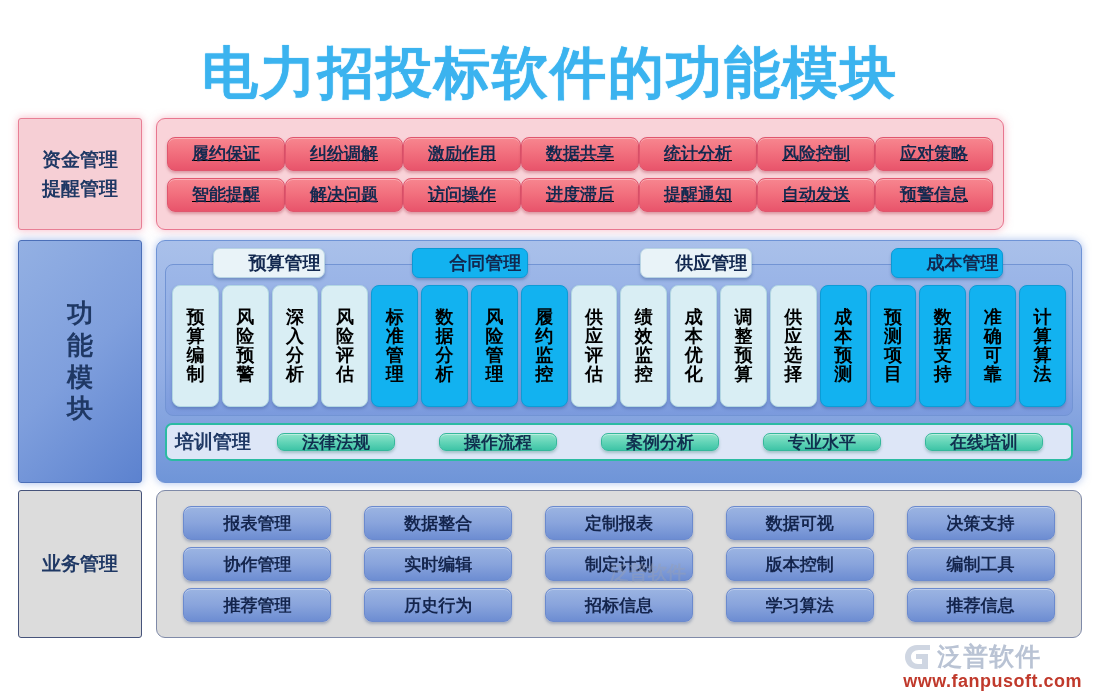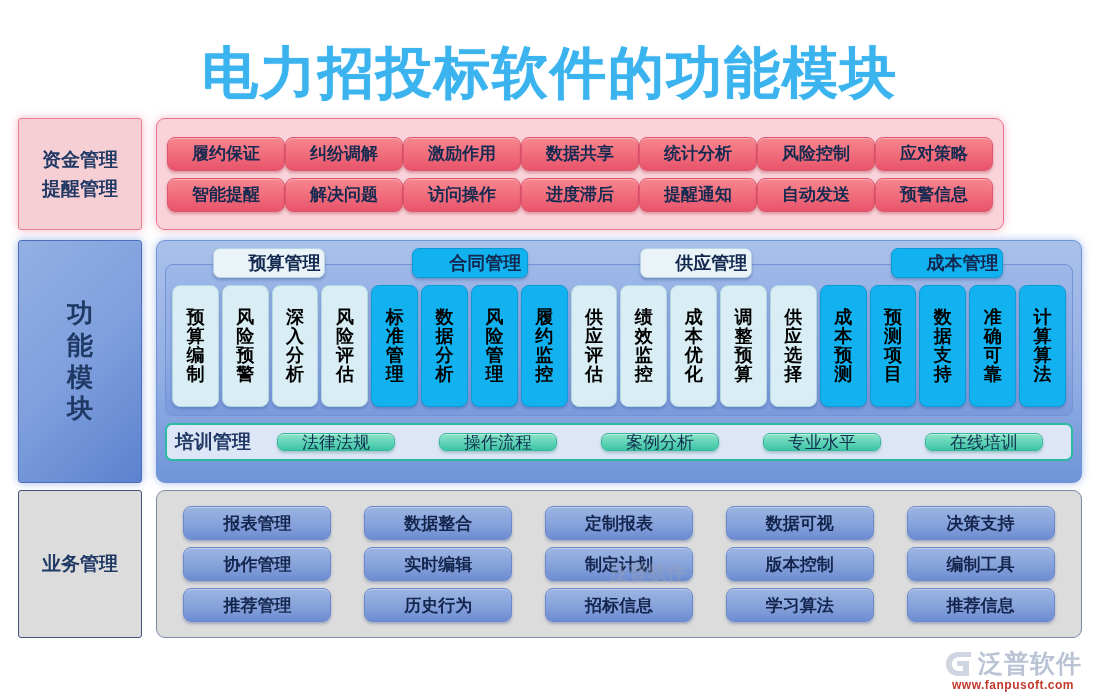--- a/index.html
+++ b/index.html
@@ -46,21 +46,21 @@
   #funds-body {
     margin-left: 14px; flex: 1;
     background: #f9d3d9;
     border: 1.5px solid #e8768f;
     border-radius: 9px;
     box-shadow: 0 0 9px rgba(240,120,145,.5);
     padding: 9px 10px;
     display: flex; flex-direction: column; justify-content: center; gap: 7px;
   }
   .pink-row { display: flex; gap: 0; }
-  .pink-cell { flex: 1 1 0; display: flex; justify-content: flex-end; }
+  .pink-cell { flex: 1 1 0; display: flex; justify-content: flex-end; text-decoration: underline; }
   .pink-pill {
     width: 118px; height: 34px; border-radius: 8px;
     background: linear-gradient(180deg,#f7868f 0%, #f2707e 45%, #e8546b 100%);
     border: 1px solid #e0566e;
     box-shadow: 0 2px 3px rgba(160,40,60,.35), inset 0 1px 0 rgba(255,255,255,.35);
     display: flex; align-items: center; justify-content: center;
     color: #152a50; font-size: 17px; font-weight: bold; white-space: nowrap;
   }
 
   
@@ -129,21 +129,21 @@
     font-size: 19px; font-weight: bold; color:#1f3864;
     padding: 0 4px 0 2px; white-space: nowrap;
   }
   .train-cell { flex: 1 1 0; display:flex; justify-content:center; }
   .train-pill {
     width: 118px; height: 18px; border-radius: 7px;
     background: linear-gradient(180deg,#8ee3c9 0%, #5fd3b6 55%, #3ec4a6 100%);
     border: 1px solid #35b89b;
     box-shadow: 0 2px 3px rgba(20,110,90,.3), inset 0 1px 0 rgba(255,255,255,.4);
     display:flex; align-items:center; justify-content:center;
-    font-size: 17px; font-weight: normal; color:#10304f; white-space:nowrap;
+    font-size: 17px; font-weight: bold; color:#10304f; white-space:nowrap;
   }
 
   
   #sec-biz { left: 18px; top: 490px; width: 1064px; height: 148px; }
   #biz-side {
     width: 124px;
     background: #dcdcdc;
     border: 1.5px solid #46537a;
     font-size: 19px;
   }
@@ -169,21 +169,21 @@
   
   .watermark {
     position:absolute; left: 610px; top: 560px;
     font-size: 19px; color: rgba(150,160,180,.45); font-weight:bold;
     pointer-events:none;
   }
   .logo { position:absolute; right: 18px; bottom: 8px; text-align:center; }
   .logo-top { display:flex; align-items:center; gap:4px; }
   .logo-mark { width: 30px; height: 30px; }
   .logo-text { font-size: 25px; font-weight:bold; color:#b9c3d4; letter-spacing:1px; }
-  .logo-url { font-size: 12px; font-weight:bold; color:#c0392b; letter-spacing:.5px; margin-top:-2px; }
+  .logo-url { font-size: 18px; font-weight:bold; color:#c0392b; letter-spacing:.5px; margin-top:-2px; }
 </style>
 </head>
 <body>
 
 <div class="page">
 
   <div class="title">电力招投标软件的功能模块</div>
 
   <div class="row" id="sec-funds">
     <div class="side-box" id="funds-side">

